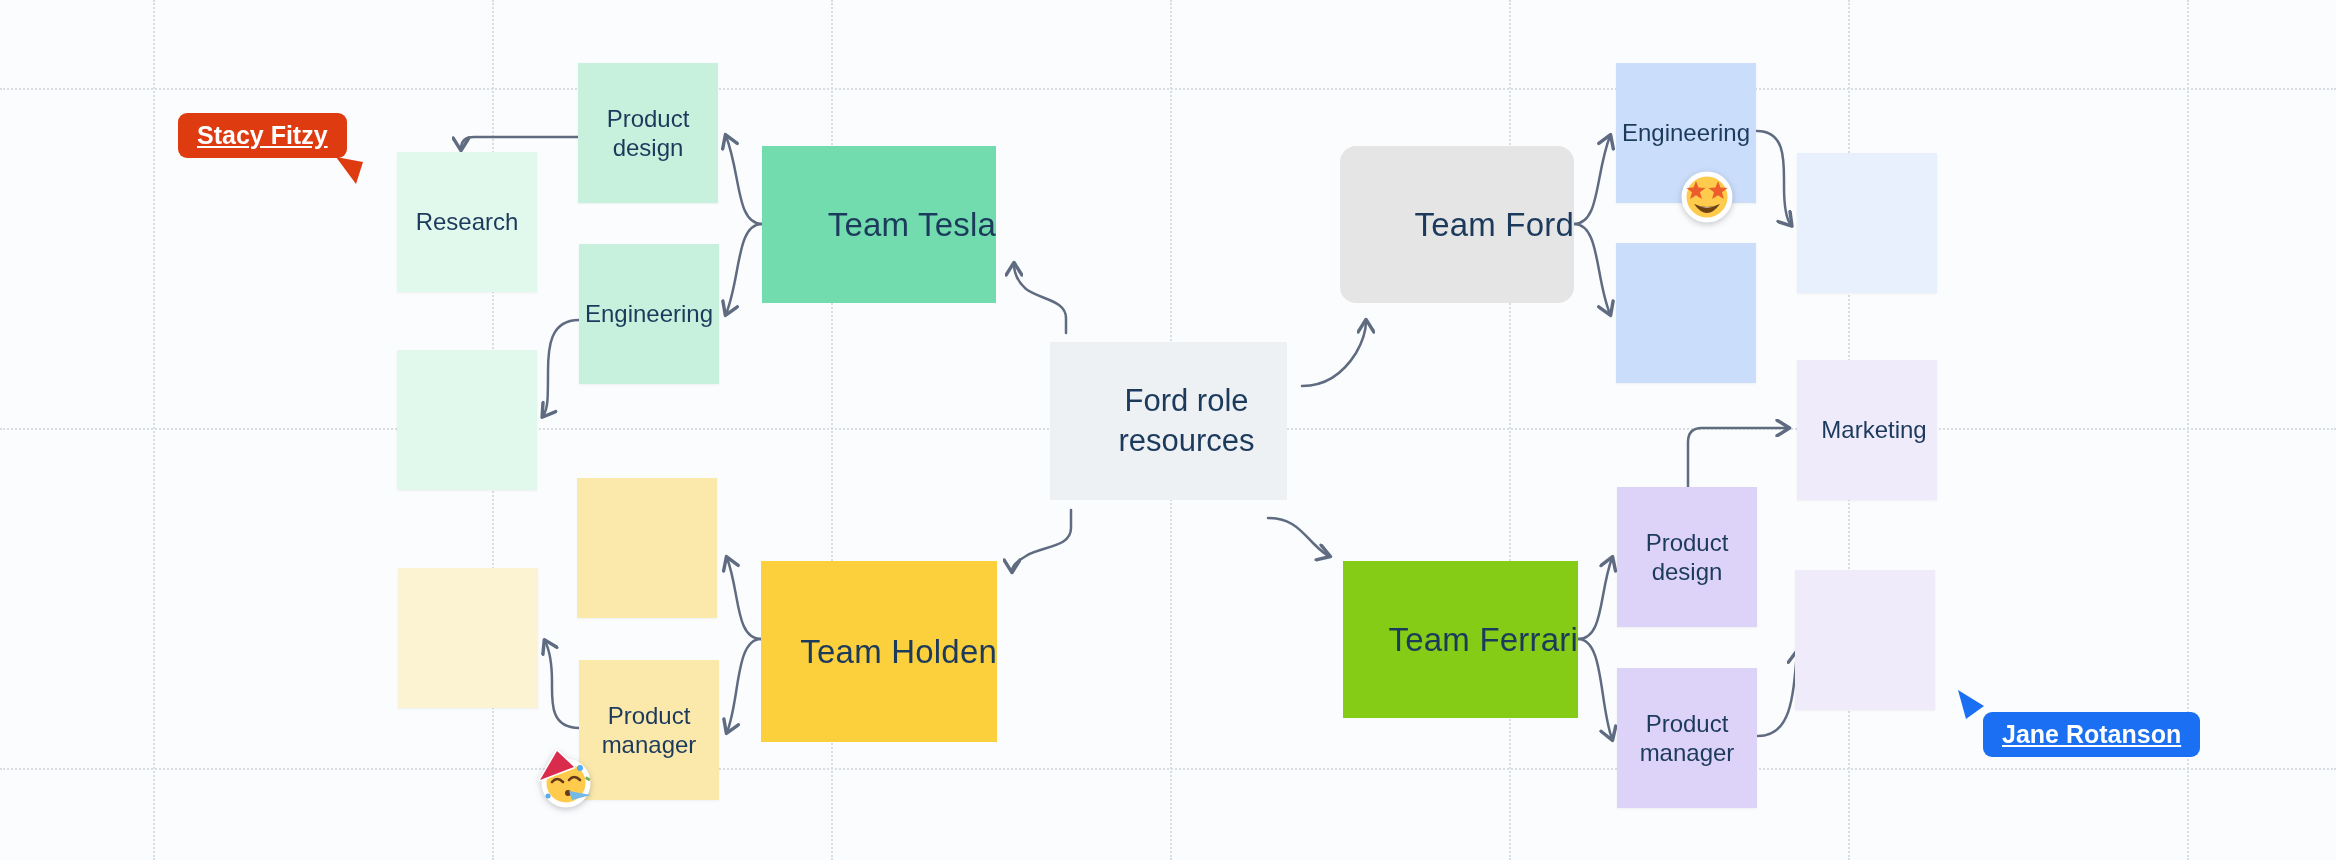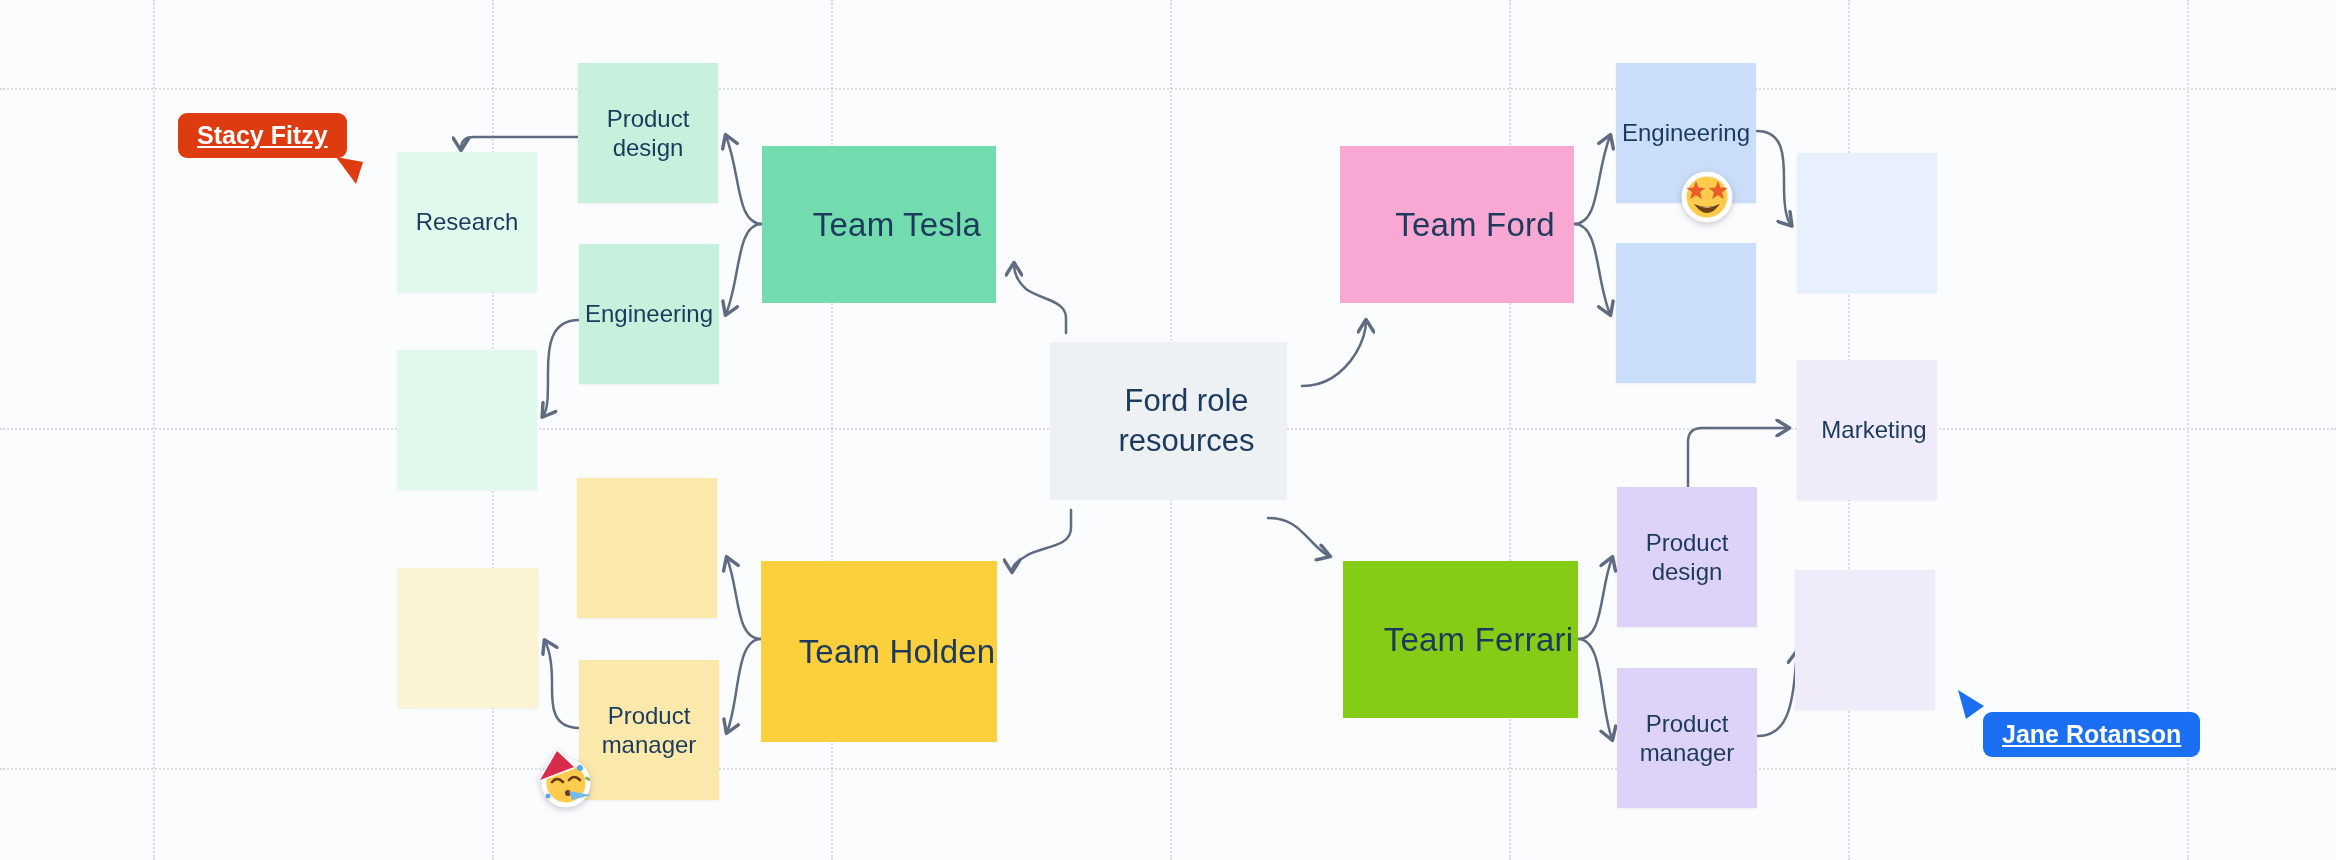--- a/index.html
+++ b/index.html
@@ -10,27 +10,27 @@
   
   .gridline{position:absolute;pointer-events:none;}
   .gridline.v{top:0;height:860px;width:0;border-left:2px dotted #D8DCE3;}
   .gridline.h{left:0;width:2336px;height:0;border-top:2px dotted #D8DCE3;}
 
   
   .connectors{position:absolute;left:0;top:0;}
 
   
   .node{
-    position:absolute;display:flex;align-items:center;justify-content:center;
+    position:absolute;display:flex;align-items:center;justify-content:flex-end;
     text-align:center;color:#1C3A5C;box-sizing:border-box;padding-left:36px;
   }
   .team{font-size:33px;letter-spacing:.2px;}
   .center-node{background:#EEF1F4;font-size:31px;line-height:1.28;}
   .tesla{background:#72DCAE;}
-  .ford{background:#f9a8d4;}
+  .ford{background:#e5e5e5;border-radius:16px;}
   .holden{background:#FCCF3C;}
   .ferrari{background:#84cc16;}
 
   .sticky{
     position:absolute;width:140px;height:140px;display:flex;align-items:center;
     justify-content:center;text-align:center;color:#1C3A5C;font-size:24px;
     line-height:1.22;padding:6px;box-sizing:border-box;
     box-shadow:0 1px 2px rgba(30,40,60,.06);
   }
   .mint{background:#C7F1DC;}

